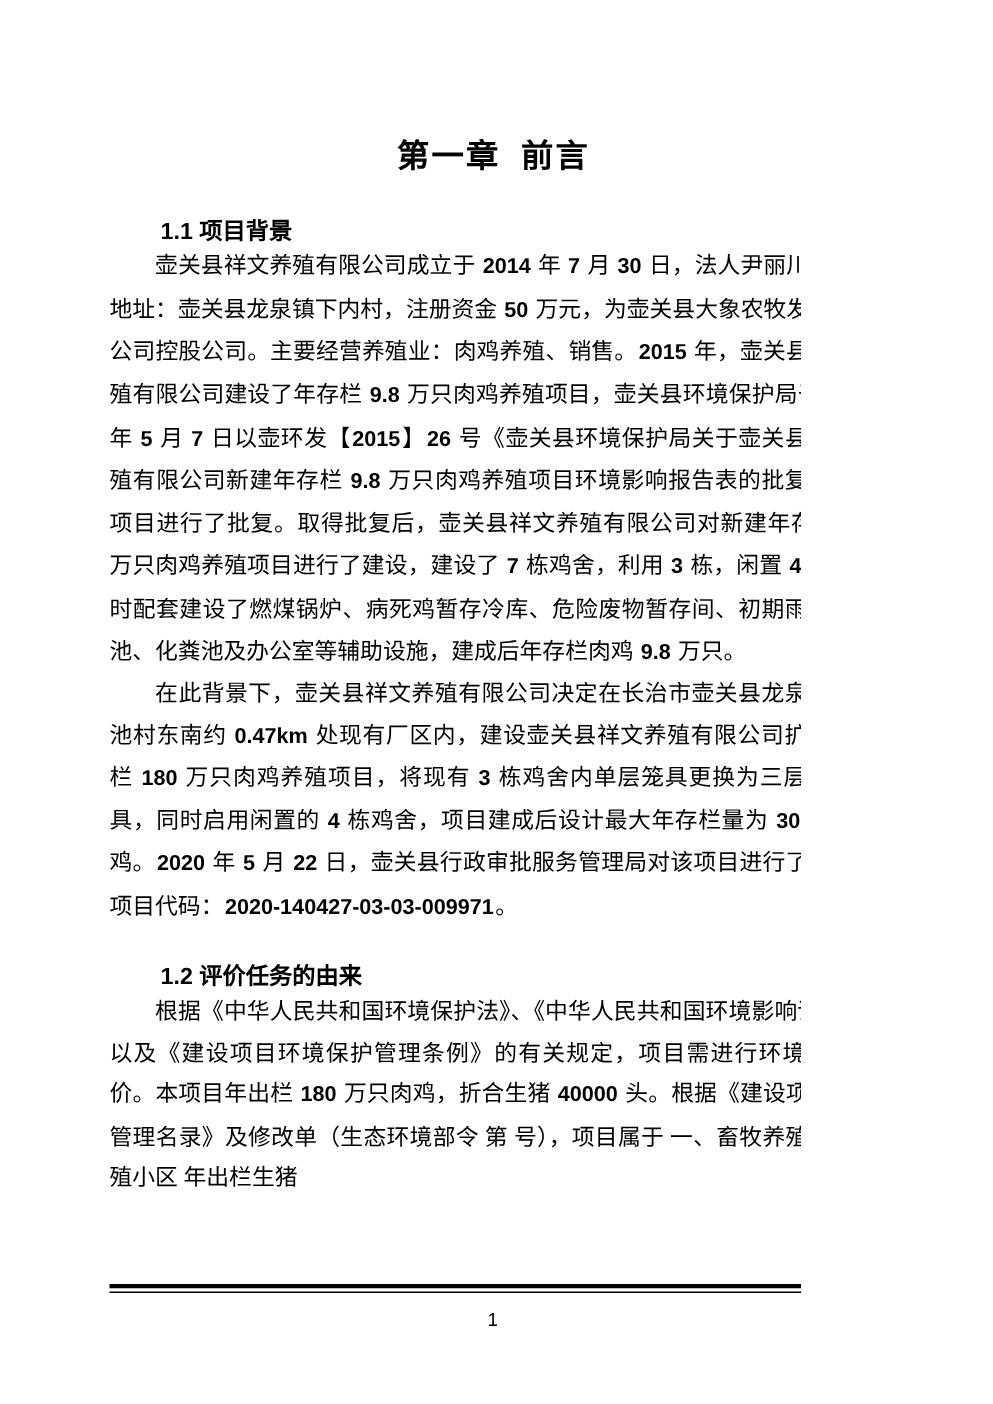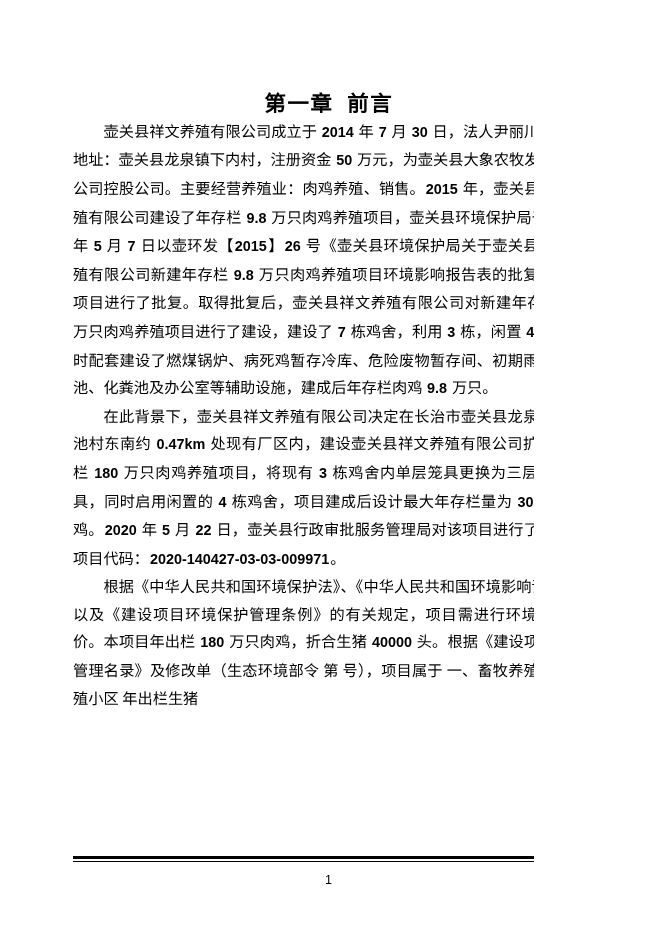--- a/index.html
+++ b/index.html
@@ -114,26 +114,28 @@
 </style>
 </head>
 <body>
 
 <div class="page">
 
   <div class="content">
 
     <h1 class="chapter-title">第一章  前言</h1>
 
+    <h2 class="section-heading sh-1">1.1 项目背景</h2>
 
     <p class="para para-first">壶关县祥文养殖有限公司成立于 <span class="num">2014</span> 年 <span class="num">7</span> 月 <span class="num">30</span> 日，法人尹丽川，注册地址：壶关县龙泉镇下内村，注册资金 <span class="num">50</span> 万元，为壶关县大象农牧发展有限公司控股公司。主要经营养殖业：肉鸡养殖、销售。<span class="num">2015</span> 年，壶关县祥文养殖有限公司建设了年存栏 <span class="num">9.8</span> 万只肉鸡养殖项目，壶关县环境保护局于 <span class="num">2015</span> 年 <span class="num">5</span> 月 <span class="num">7</span> 日以壶环发【<span class="num">2015</span>】<span class="num">26</span> 号《壶关县环境保护局关于壶关县祥文养殖有限公司新建年存栏 <span class="num">9.8</span> 万只肉鸡养殖项目环境影响报告表的批复》对该项目进行了批复。取得批复后，壶关县祥文养殖有限公司对新建年存栏 <span class="num">9.8</span> 万只肉鸡养殖项目进行了建设，建设了 <span class="num">7</span> 栋鸡舍，利用 <span class="num">3</span> 栋，闲置 <span class="num">4</span> 栋，同时配套建设了燃煤锅炉、病死鸡暂存冷库、危险废物暂存间、初期雨水收集池、化粪池及办公室等辅助设施，建成后年存栏肉鸡 <span class="num">9.8</span> 万只。</p>
 
 
     <p class="para">在此背景下，壶关县祥文养殖有限公司决定在长治市壶关县龙泉镇四家池村东南约 <span class="num">0.47km</span> 处现有厂区内，建设壶关县祥文养殖有限公司扩建年出栏 <span class="num">180</span> 万只肉鸡养殖项目，将现有 <span class="num">3</span> 栋鸡舍内单层笼具更换为三层叠养笼具，同时启用闲置的 <span class="num">4</span> 栋鸡舍，项目建成后设计最大年存栏量为 <span class="num">30</span> 万只肉鸡。<span class="num">2020</span> 年 <span class="num">5</span> 月 <span class="num">22</span> 日，壶关县行政审批服务管理局对该项目进行了备案，项目代码：<span class="num">2020-140427-03-03-009971</span>。</p>
 
+    <h2 class="section-heading sh-2">1.2 评价任务的由来</h2>
 
     <p class="para para-first">根据《中华人民共和国环境保护法》、《中华人民共和国环境影响评价法》以及《建设项目环境保护管理条例》的有关规定，项目需进行环境影响评价。本项目年出栏 <span class="num">180</span> 万只肉鸡，折合生猪 <span class="num">40000</span> 头。根据《建设项目分类管理名录》及修改单（生态环境部令 第  号），项目属于 一、畜牧养殖区、养殖小区  年出栏生猪 </p>
 
   </div>
 
   <div class="footer">
     <div class="footer-rule-thick"></div>
     <div class="footer-rule-gap"></div>
     <div class="footer-rule-thin"></div>
     <div class="page-number">1</div>

